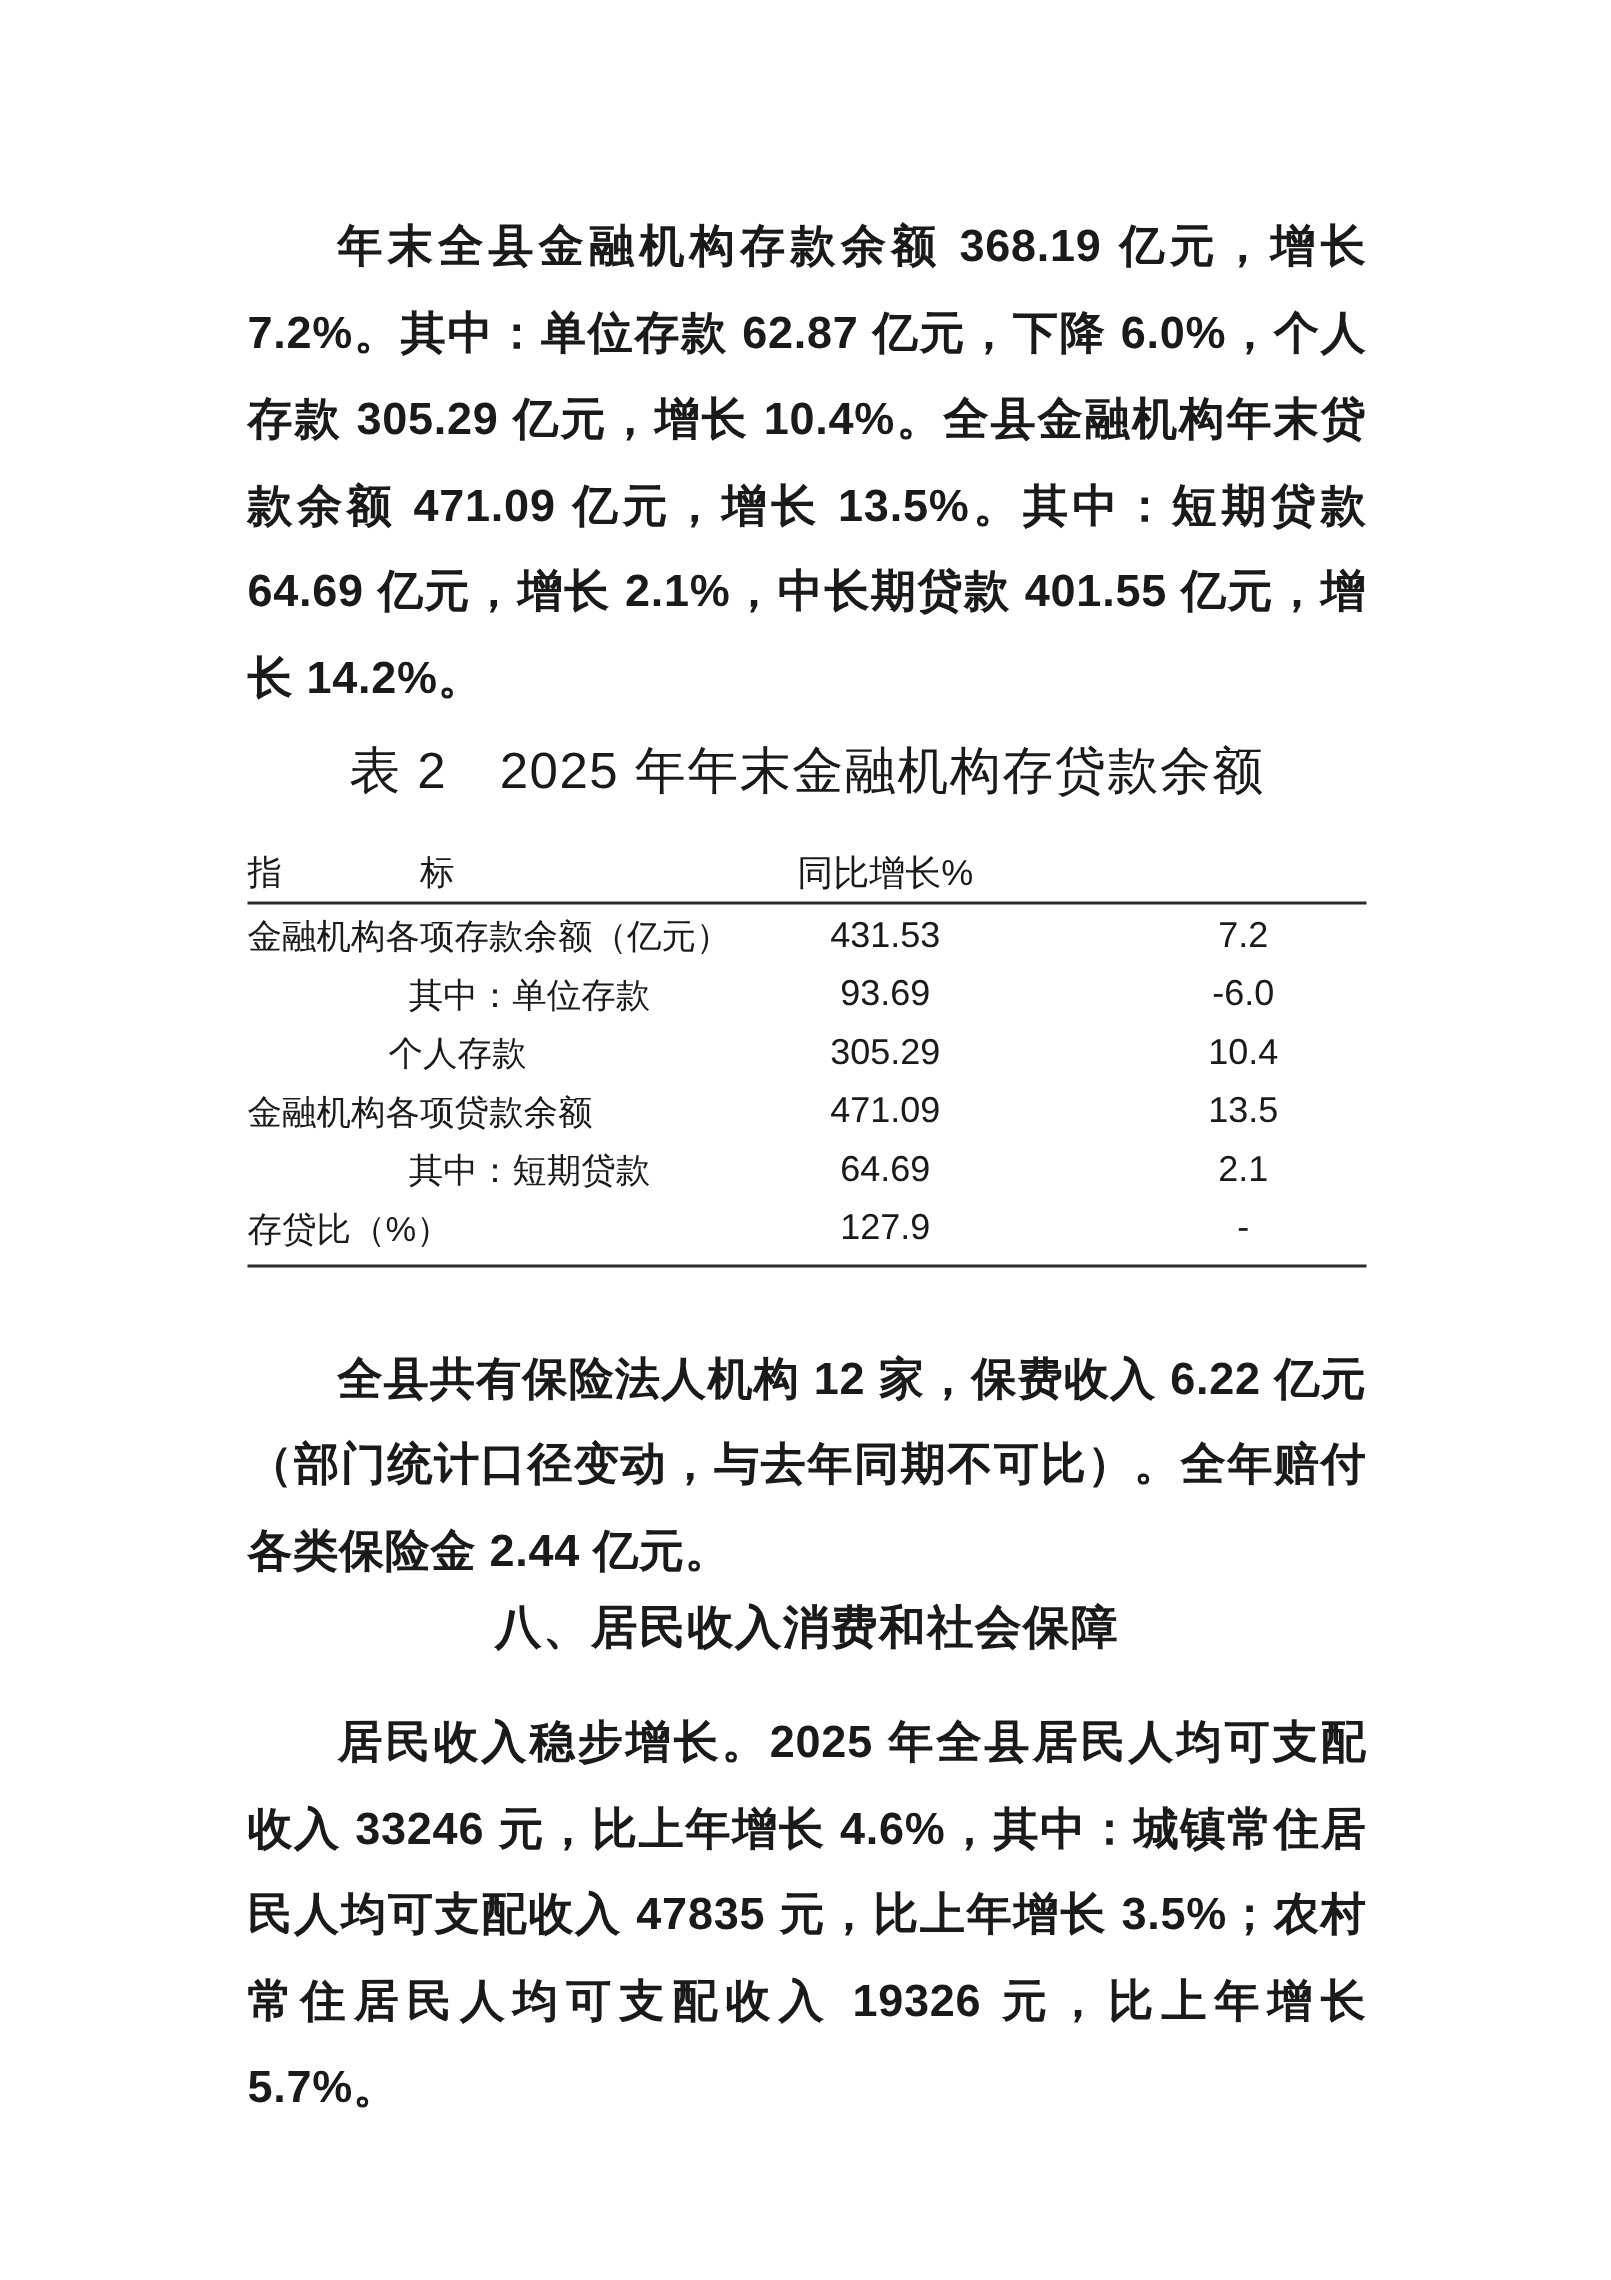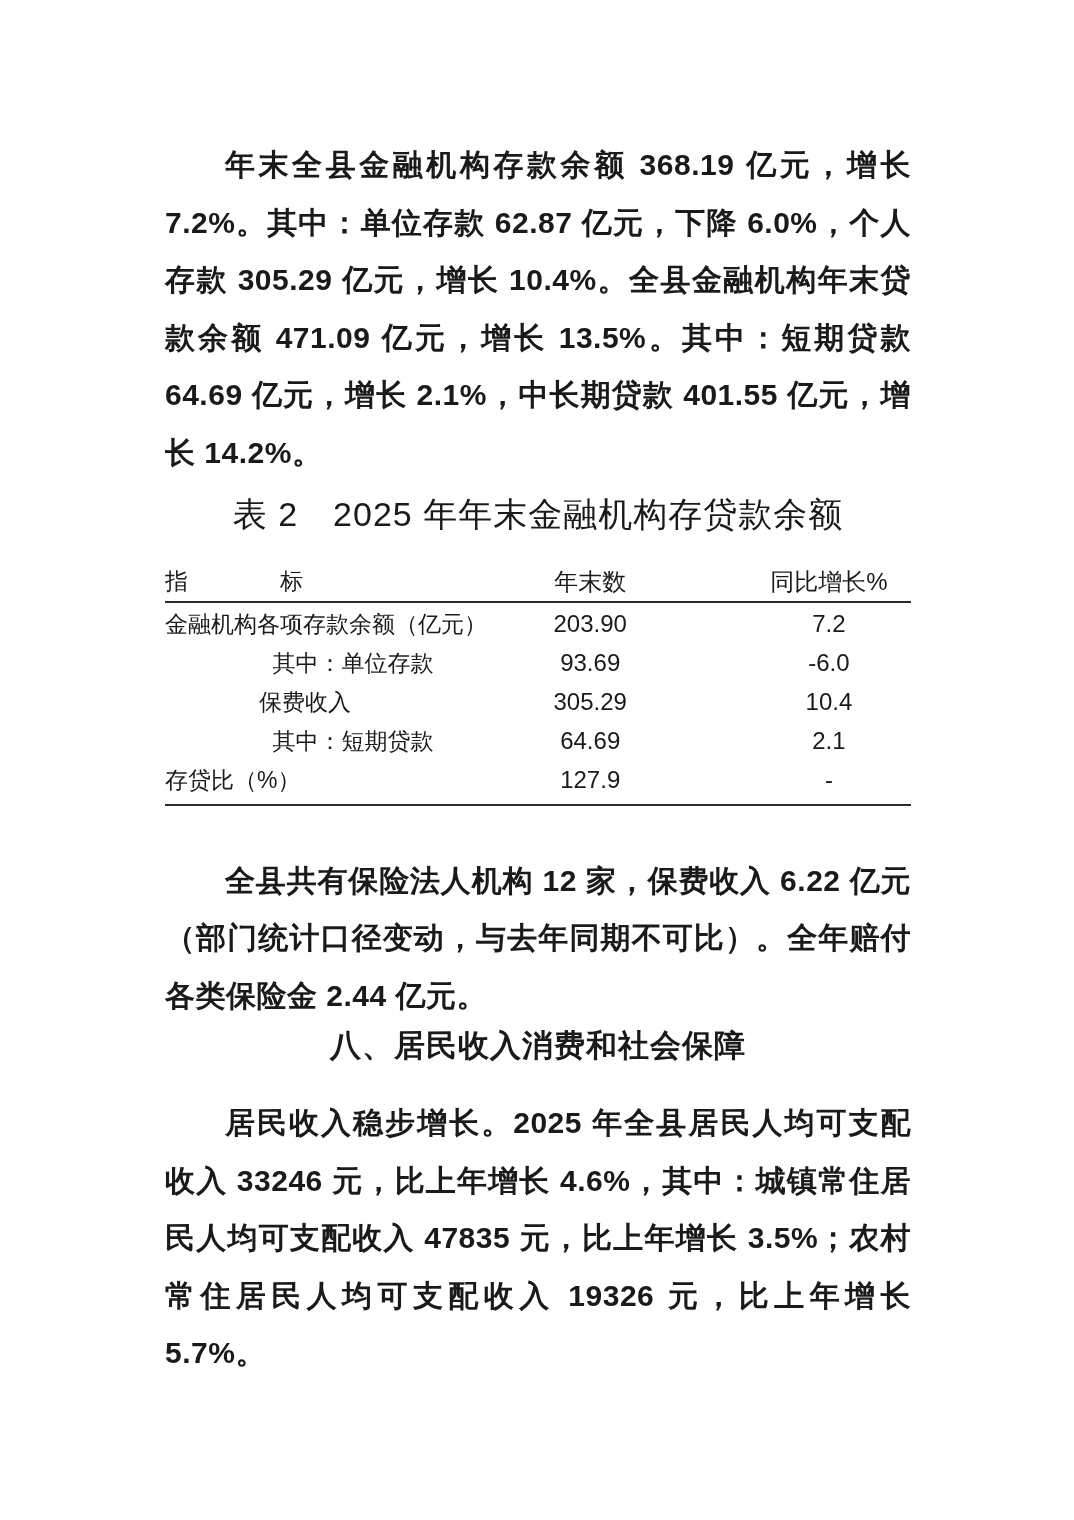--- a/index.html
+++ b/index.html
@@ -65,38 +65,42 @@
 
 <div class="doc">
 
   <p class="para">年末全县金融机构存款余额 368.19 亿元，增长 7.2%。其中：单位存款 62.87 亿元，下降 6.0%，个人存款 305.29 亿元，增长 10.4%。全县金融机构年末贷款余额 471.09 亿元，增长 13.5%。其中：短期贷款 64.69 亿元，增长 2.1%，中长期贷款 401.55 亿元，增长 14.2%。</p>
 
   <div class="tbl-title">表 2　2025 年年末金融机构存贷款余额</div>
 
   <div class="tbl">
     <div class="trow thead">
       <div class="c1">指　　　　标</div>
-      <div class="c2">年末数</div>
       <div class="c3">同比增长%</div>
     </div>
     <div class="tbody">
       <div class="trow">
         <div class="c1 ind0">金融机构各项存款余额（亿元）</div>
-        <div class="c2">203.90</div>
+        <div class="c2">431.53</div>
         <div class="c3">7.2</div>
       </div>
       <div class="trow">
         <div class="c1 ind1">其中：单位存款</div>
         <div class="c2">93.69</div>
         <div class="c3">-6.0</div>
       </div>
       <div class="trow">
-        <div class="c1 ind2">保费收入</div>
+        <div class="c1 ind2">个人存款</div>
         <div class="c2">305.29</div>
         <div class="c3">10.4</div>
+      </div>
+      <div class="trow">
+        <div class="c1 ind0">金融机构各项贷款余额</div>
+        <div class="c2">471.09</div>
+        <div class="c3">13.5</div>
       </div>
       <div class="trow">
         <div class="c1 ind1">其中：短期贷款</div>
         <div class="c2">64.69</div>
         <div class="c3">2.1</div>
       </div>
       <div class="trow">
         <div class="c1 ind0">存贷比（%）</div>
         <div class="c2">127.9</div>
         <div class="c3">-</div>

